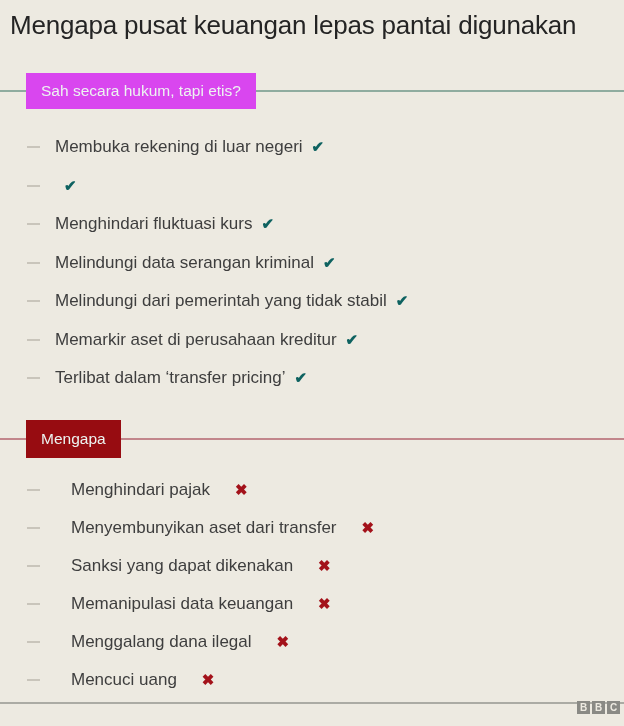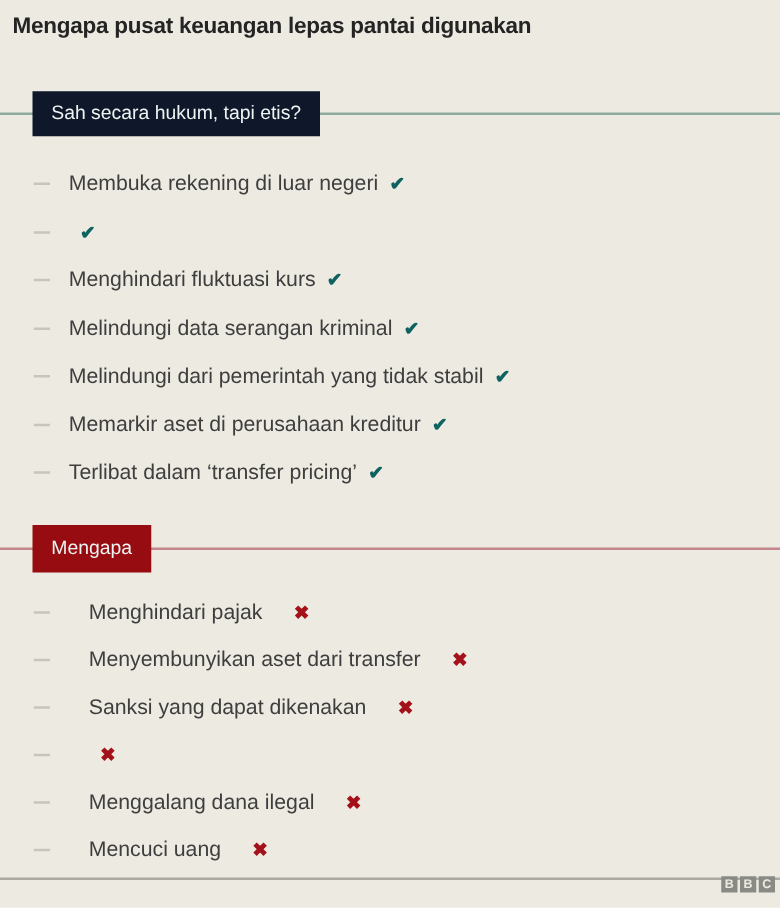--- a/index.html
+++ b/index.html
@@ -5,35 +5,35 @@
   html, body { margin:0; padding:0; }
   .canvas {
     position:relative;
     width:624px; height:726px;
     background:#EDEAE1;
     font-family:"Liberation Sans", sans-serif;
     overflow:hidden;
   }
   .title {
     position:absolute; top:10px; left:10px; margin:0;
-    font-size:18px; font-weight:bold; color:#242424;
+    font-size:26px; font-weight:normal; color:#242424;
     letter-spacing:-0.2px; white-space:nowrap;
   }
   .header { position:absolute; left:0; width:624px; }
   .header-legal { top:73px; height:36px; }
   .header-ilegal { top:420px; height:38px; }
   .rule { position:absolute; left:0; right:0; height:2px; top:50%; margin-top:-1px; }
   .rule-teal { background:#8FAC9F; }
   .rule-red  { background:#C2868B; }
   .tag {
     position:absolute; left:26px; top:0; bottom:0;
     display:flex; align-items:center;
     padding:0 15px; font-size:15.5px; color:#EDF4F1; white-space:nowrap;
   }
-  .tag-teal { background:#0f172a; }
+  .tag-teal { background:#d946ef; }
   .tag-red  { background:#970C11; }
   .list { position:absolute; left:27px; margin:0; padding:0; list-style:none; }
   .list-legal  { top:128px; }
   .list-ilegal { top:471px; }
   .item { display:flex; align-items:center; }
   .list-legal  .item { height:38.5px; }
   .list-ilegal .item { height:38px;gap:16px; }
   .dash { width:13px; height:2px; background:#C9C5BB; margin-right:15px; flex:none; }
   .txt { font-size:17px; color:#3E3E3E; white-space:nowrap; }
   .mark { margin-left:9px; font-size:15px; font-weight:bold; }
@@ -112,20 +112,21 @@
       <span class="txt">Menyembunyikan aset dari transfer</span>
       <span class="mark cross">✖</span>
     </li>
     <li class="item">
       <span class="dash"></span>
       <span class="txt">Sanksi yang dapat dikenakan</span>
       <span class="mark cross">✖</span>
     </li>
     <li class="item">
       <span class="dash"></span>
+      <span class="txt">Memanipulasi data keuangan</span>
       <span class="mark cross">✖</span>
     </li>
     <li class="item">
       <span class="dash"></span>
       <span class="txt">Menggalang dana ilegal</span>
       <span class="mark cross">✖</span>
     </li>
     <li class="item">
       <span class="dash"></span>
       <span class="txt">Mencuci uang</span>

